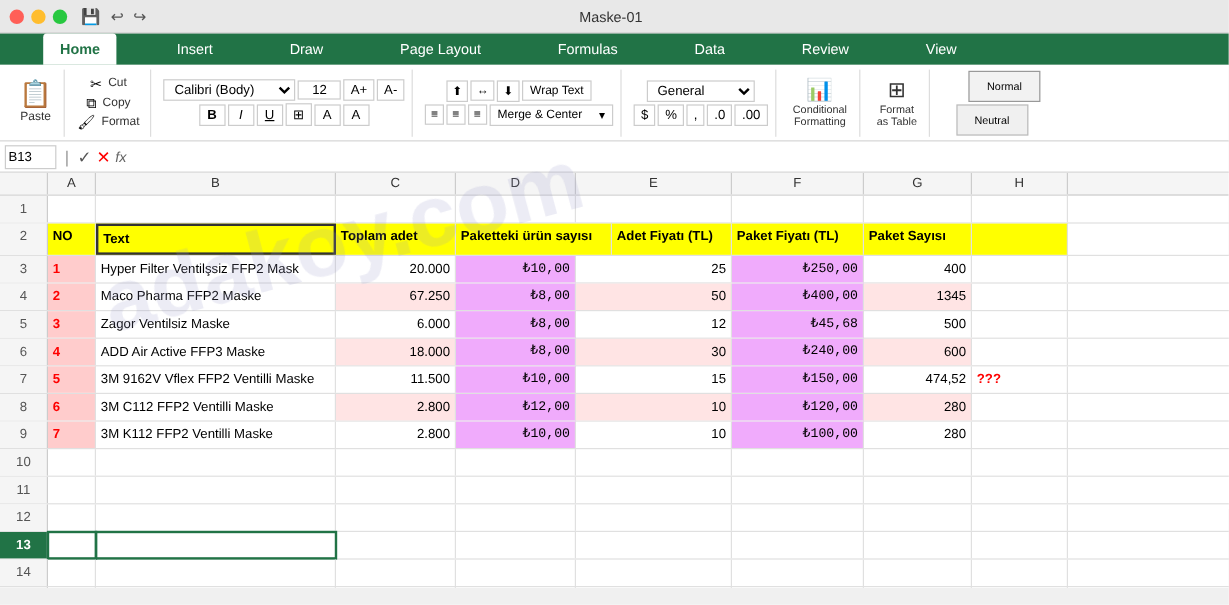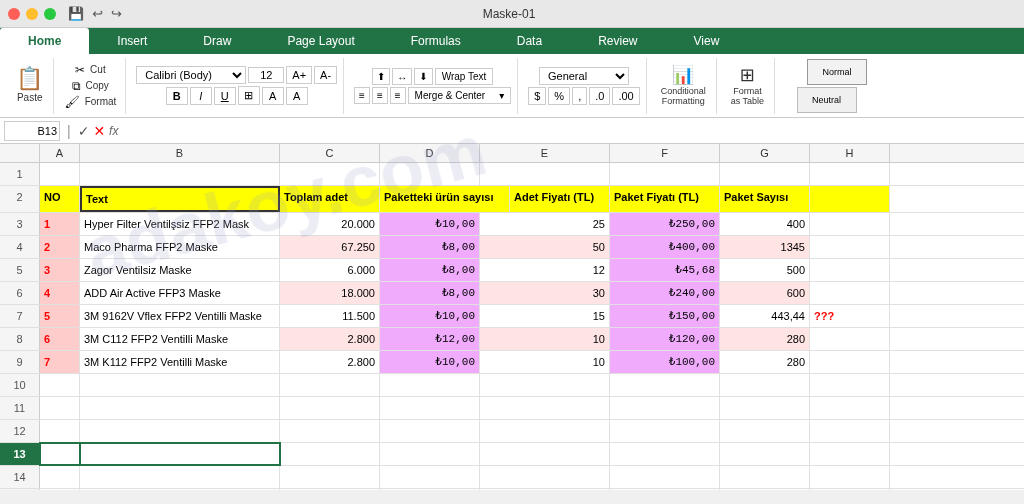--- a/index.html
+++ b/index.html
@@ -20,25 +20,26 @@
     .tb-min { background: #ffbd2e; }
     .tb-max { background: #28c840; }
     .title-bar-icons { display: flex; gap: 8px; font-size: 13px; color: #555; margin-right: auto; }
     .title-bar-title { font-size: 12px; color: #333; flex: 1; text-align: center; font-weight: 500; }
     .title-bar-right { width: 120px; }
 
     
     .ribbon { background: #217346; }
     .ribbon-tabs { display: flex; background: #217346; }
     .ribbon-tab {
-      padding: 6px 28px;
+      padding: 6px 14px;
       color: white;
       font-size: 12px;
       cursor: pointer;
       font-weight: 400;
+      margin-left: 36px;
     }
     .ribbon-tab.active {
       background: white;
       color: #217346;
       font-weight: 600;
       border-radius: 3px 3px 0 0;
     }
 
     
     .toolbar {
@@ -116,21 +117,21 @@
     .formula-bar {
       display: flex;
       align-items: center;
       background: white;
       border-bottom: 1px solid #ccc;
       height: 26px;
       padding: 0 4px;
       gap: 4px;
     }
     .cell-ref {
-      width: 56px; border: 1px solid #ccc; text-align: right;
+      width: 43px; border: 1px solid #ccc; text-align: left;
       font-size: 11px; padding: 2px; height: 20px;
     }
     .formula-divider { color: #999; font-size: 14px; padding: 0 3px; }
     .fx-label { font-style: italic; font-size: 12px; color: #666; }
     .formula-input { flex: 1; border: none; outline: none; font-size: 11px; padding: 2px 4px; }
     .check-icon { color: #555; font-size: 14px; cursor: pointer; }
 
     
     .spreadsheet-container {
       display: flex;
@@ -460,21 +461,21 @@
     </div>
 
     <div class="grid-row">
       <div class="row-num">7</div>
       <div class="cell w-a row-red bold red-num">5</div>
       <div class="cell w-b">3M 9162V Vflex FFP2 Ventilli Maske</div>
       <div class="cell w-c number">11.500</div>
       <div class="cell w-d row-pink number">₺10,00</div>
       <div class="cell w-e number">15</div>
       <div class="cell w-f row-pink number">₺150,00</div>
-      <div class="cell w-g number">443,44</div>
+      <div class="cell w-g number">474,52</div>
       <div class="cell w-h no-data bold">???</div>
     </div>
 
     <div class="grid-row">
       <div class="row-num">8</div>
       <div class="cell w-a row-red bold red-num">6</div>
       <div class="cell w-b">3M C112 FFP2 Ventilli Maske</div>
       <div class="cell w-c number" style="background:#ffe4e4;">2.800</div>
       <div class="cell w-d row-pink number">₺12,00</div>
       <div class="cell w-e number" style="background:#ffe4e4;">10</div>

